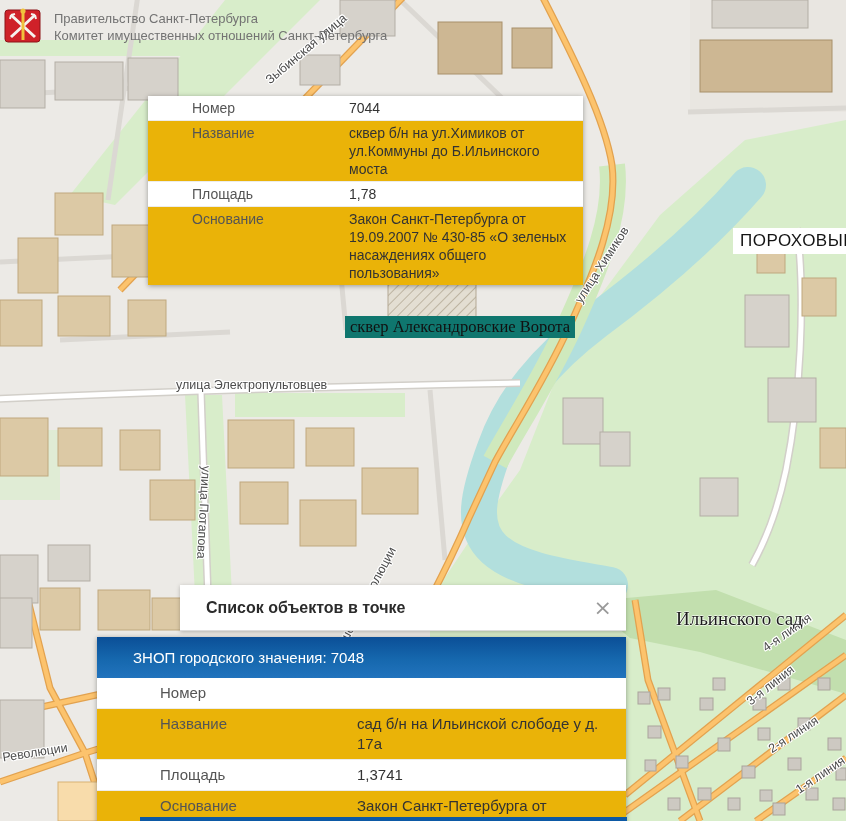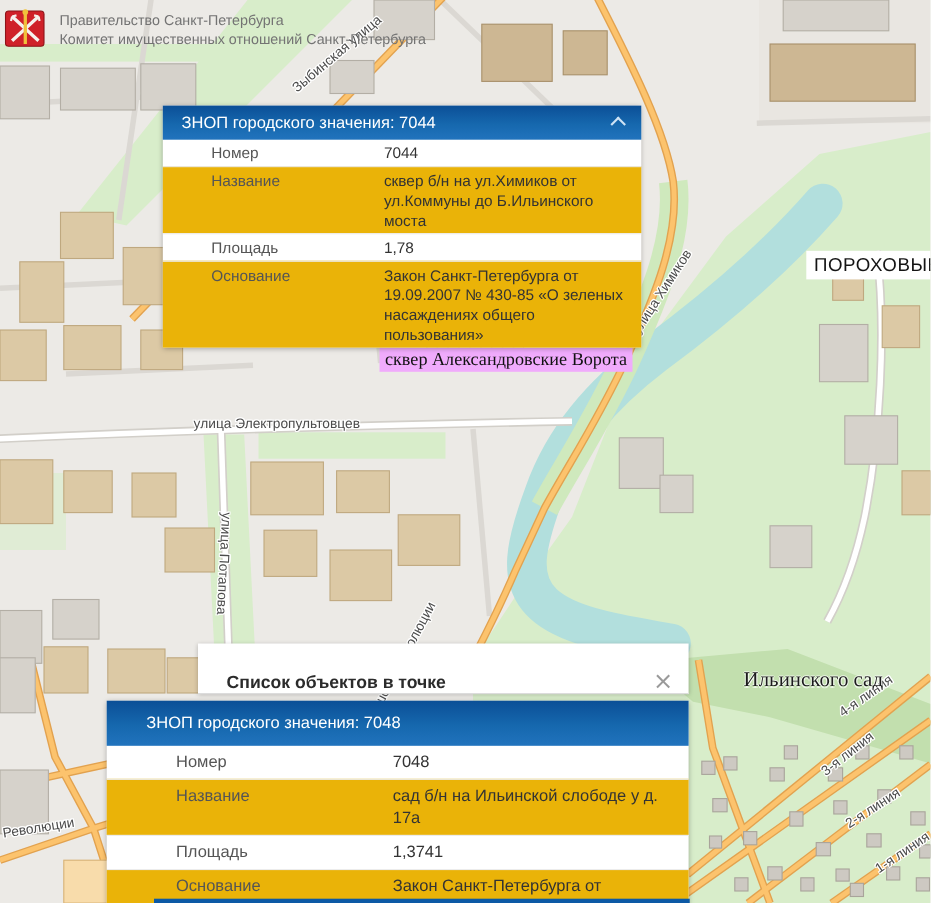--- a/index.html
+++ b/index.html
@@ -8,21 +8,21 @@
 
   
   #map-svg{position:absolute;left:0;top:0;z-index:0;}
 
   .street{position:absolute;font-size:12.5px;color:#4c4c4c;white-space:nowrap;
           transform-origin:0 0;z-index:3;
           text-shadow:1px 0 0 #fff,-1px 0 0 #fff,0 1px 0 #fff,0 -1px 0 #fff,
                       1px 1px 0 #fff,-1px -1px 0 #fff,1px -1px 0 #fff,-1px 1px 0 #fff;}
   .district-label{position:absolute;left:733px;top:228px;z-index:3;background:#fff;
           padding:3px 7px;font-size:17px;color:#141414;letter-spacing:.5px;white-space:nowrap;}
-  .tooltip-label{position:absolute;left:345px;top:316px;z-index:4;background:#f0abfc;
+  .tooltip-label{position:absolute;left:345px;top:316px;z-index:4;background:#0f766e;
           padding:1px 5px;font-family:"Liberation Serif",serif;font-size:16.5px;color:#111;white-space:nowrap;}
   .park-label{position:absolute;left:676px;top:608px;z-index:3;
           font-family:"Liberation Serif",serif;font-size:19px;color:#1c1c1c;white-space:nowrap;
           text-shadow:1px 0 0 #ffffffaa,-1px 0 0 #ffffffaa,0 1px 0 #ffffffaa,0 -1px 0 #ffffffaa;}
 
   
   #branding{position:absolute;left:4px;top:6px;z-index:4;display:flex;align-items:flex-start;}
   #branding .txt{margin-left:10px;padding-top:4px;color:#737373;font-size:13px;line-height:17px;}
 
   
@@ -41,21 +41,21 @@
   #popup-7044{left:148px;top:96px;width:435px;}
   #popup-7044 .panel-header{height:31px;}
   #popup-7044 .panel-header .t{padding-left:17px;}
   #popup-7044 .info-row{font-size:14px;line-height:18px;padding:3px 0;}
   #popup-7044 .cell-label{width:157px;padding-left:17px;}
   #popup-7044 .cell-value{padding-right:14px;}
 
   
   #modal-list{left:180px;top:585px;width:446px;height:45px;background:#fff;z-index:6;
           position:absolute;box-shadow:0 1px 4px rgba(0,0,0,.25);
-          display:flex;align-items:flex-end;justify-content:space-between;border-bottom:1px solid #dcdcdc;}
+          display:flex;align-items:center;justify-content:space-between;border-bottom:1px solid #dcdcdc;}
   #modal-list .t{padding-left:26px;font-size:16px;font-weight:bold;color:#2b2b2b;}
   #modal-close{margin-right:14px;font-size:22px;color:#9a9a9a;line-height:20px;cursor:pointer;
           font-family:"DejaVu Sans",sans-serif;}
 
   
   #popup-7048{left:97px;top:637px;width:529px;z-index:6;}
   #popup-7048 .panel-header{height:41px;}
   #popup-7048 .panel-header .t{padding-left:36px;}
   #popup-7048 .info-row{font-size:15px;line-height:20px;padding:5px 0;}
   #popup-7048 .cell-label{width:197px;padding-left:36px;}
@@ -254,24 +254,20 @@
       <path d="M19 6 L19 34" stroke="#f0c23c" stroke-width="3"></path>
       <circle cx="19" cy="5" r="2.6" fill="#f0c23c"></circle>
     </svg>
     <div class="txt">
       <div>Правительство Санкт-Петербурга</div>
       <div>Комитет имущественных отношений Санкт-Петербурга</div>
     </div>
   </div>
 
   <div id="popup-7044" class="panel">
-    <div class="panel-header">
-      <span class="t">ЗНОП городского значения: 7044</span>
-      <span class="chev"></span>
-    </div>
     <div class="info-row" style="border-top:none;">
       <div class="cell-label">Номер</div>
       <div class="cell-value">7044</div>
     </div>
     <div class="info-row row-alt">
       <div class="cell-label">Название</div>
       <div class="cell-value">сквер б/н на ул.Химиков от ул.Коммуны до Б.Ильинского моста</div>
     </div>
     <div class="info-row">
       <div class="cell-label">Площадь</div>
@@ -287,21 +283,20 @@
     <span class="t">Список объектов в точке</span>
     <span id="modal-close">×</span>
   </div>
 
   <div id="popup-7048" class="panel">
     <div class="panel-header">
       <span class="t">ЗНОП городского значения: 7048</span>
     </div>
     <div class="info-row" style="border-top:none;">
       <div class="cell-label">Номер</div>
-      <div class="cell-value">7048</div>
     </div>
     <div class="info-row row-alt">
       <div class="cell-label">Название</div>
       <div class="cell-value">сад б/н на Ильинской слободе у д. 17а</div>
     </div>
     <div class="info-row">
       <div class="cell-label">Площадь</div>
       <div class="cell-value">1,3741</div>
     </div>
     <div class="info-row row-alt">

